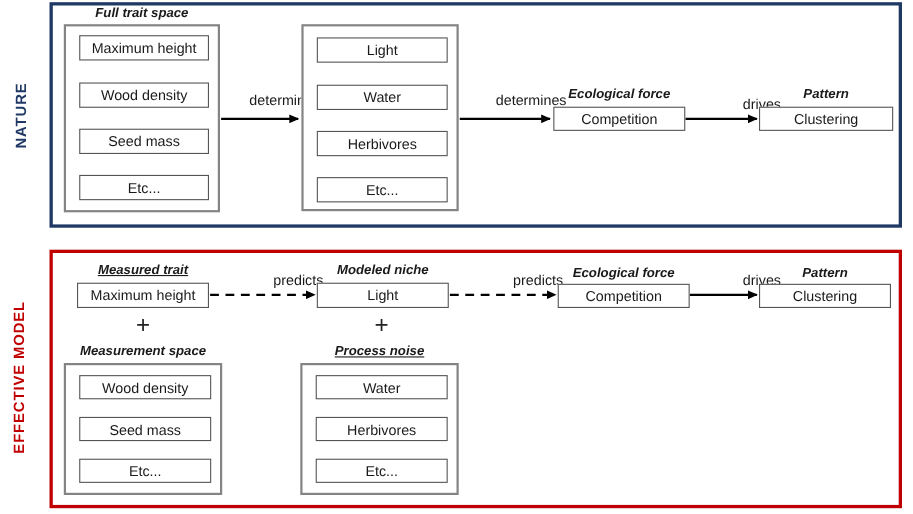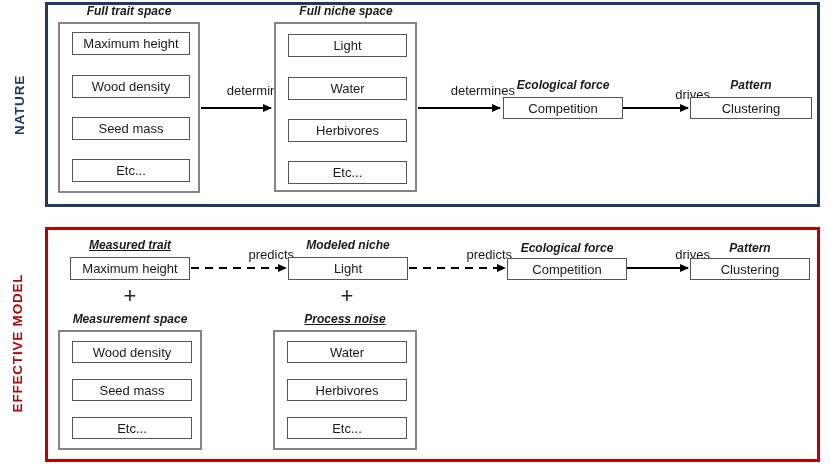--- a/index.html
+++ b/index.html
@@ -60,21 +60,20 @@
 
   <div class="hdr" style="left:59px;top:4px;width:140px;">Full trait space</div>
   <div class="group" style="left:58px;top:22px;width:142px;height:171px;"></div>
   <div class="box" style="left:72px;top:32px;width:118px;height:23px;">Maximum height</div>
   <div class="box" style="left:72px;top:75px;width:118px;height:23px;">Wood density</div>
   <div class="box" style="left:72px;top:117px;width:118px;height:23px;">Seed mass</div>
   <div class="box" style="left:72px;top:159px;width:118px;height:23px;">Etc...</div>
 
   <div class="lbl" style="left:181px;top:84px;width:110px;">determines</div>
 
-  <div class="hdr" style="left:276px;top:4px;width:140px;">Full niche space</div>
   <div class="group" style="left:274px;top:22px;width:143px;height:170px;"></div>
   <div class="box" style="left:288px;top:34px;width:119px;height:23px;">Light</div>
   <div class="box" style="left:288px;top:77px;width:119px;height:23px;">Water</div>
   <div class="box" style="left:288px;top:119px;width:119px;height:23px;">Herbivores</div>
   <div class="box" style="left:288px;top:161px;width:119px;height:23px;">Etc...</div>
 
   <div class="lbl" style="left:405px;top:84px;width:110px;">determines</div>
 
   <div class="hdr" style="left:493px;top:78px;width:140px;">Ecological force</div>
   <div class="box" style="left:503px;top:97px;width:120px;height:22px;">Competition</div>

